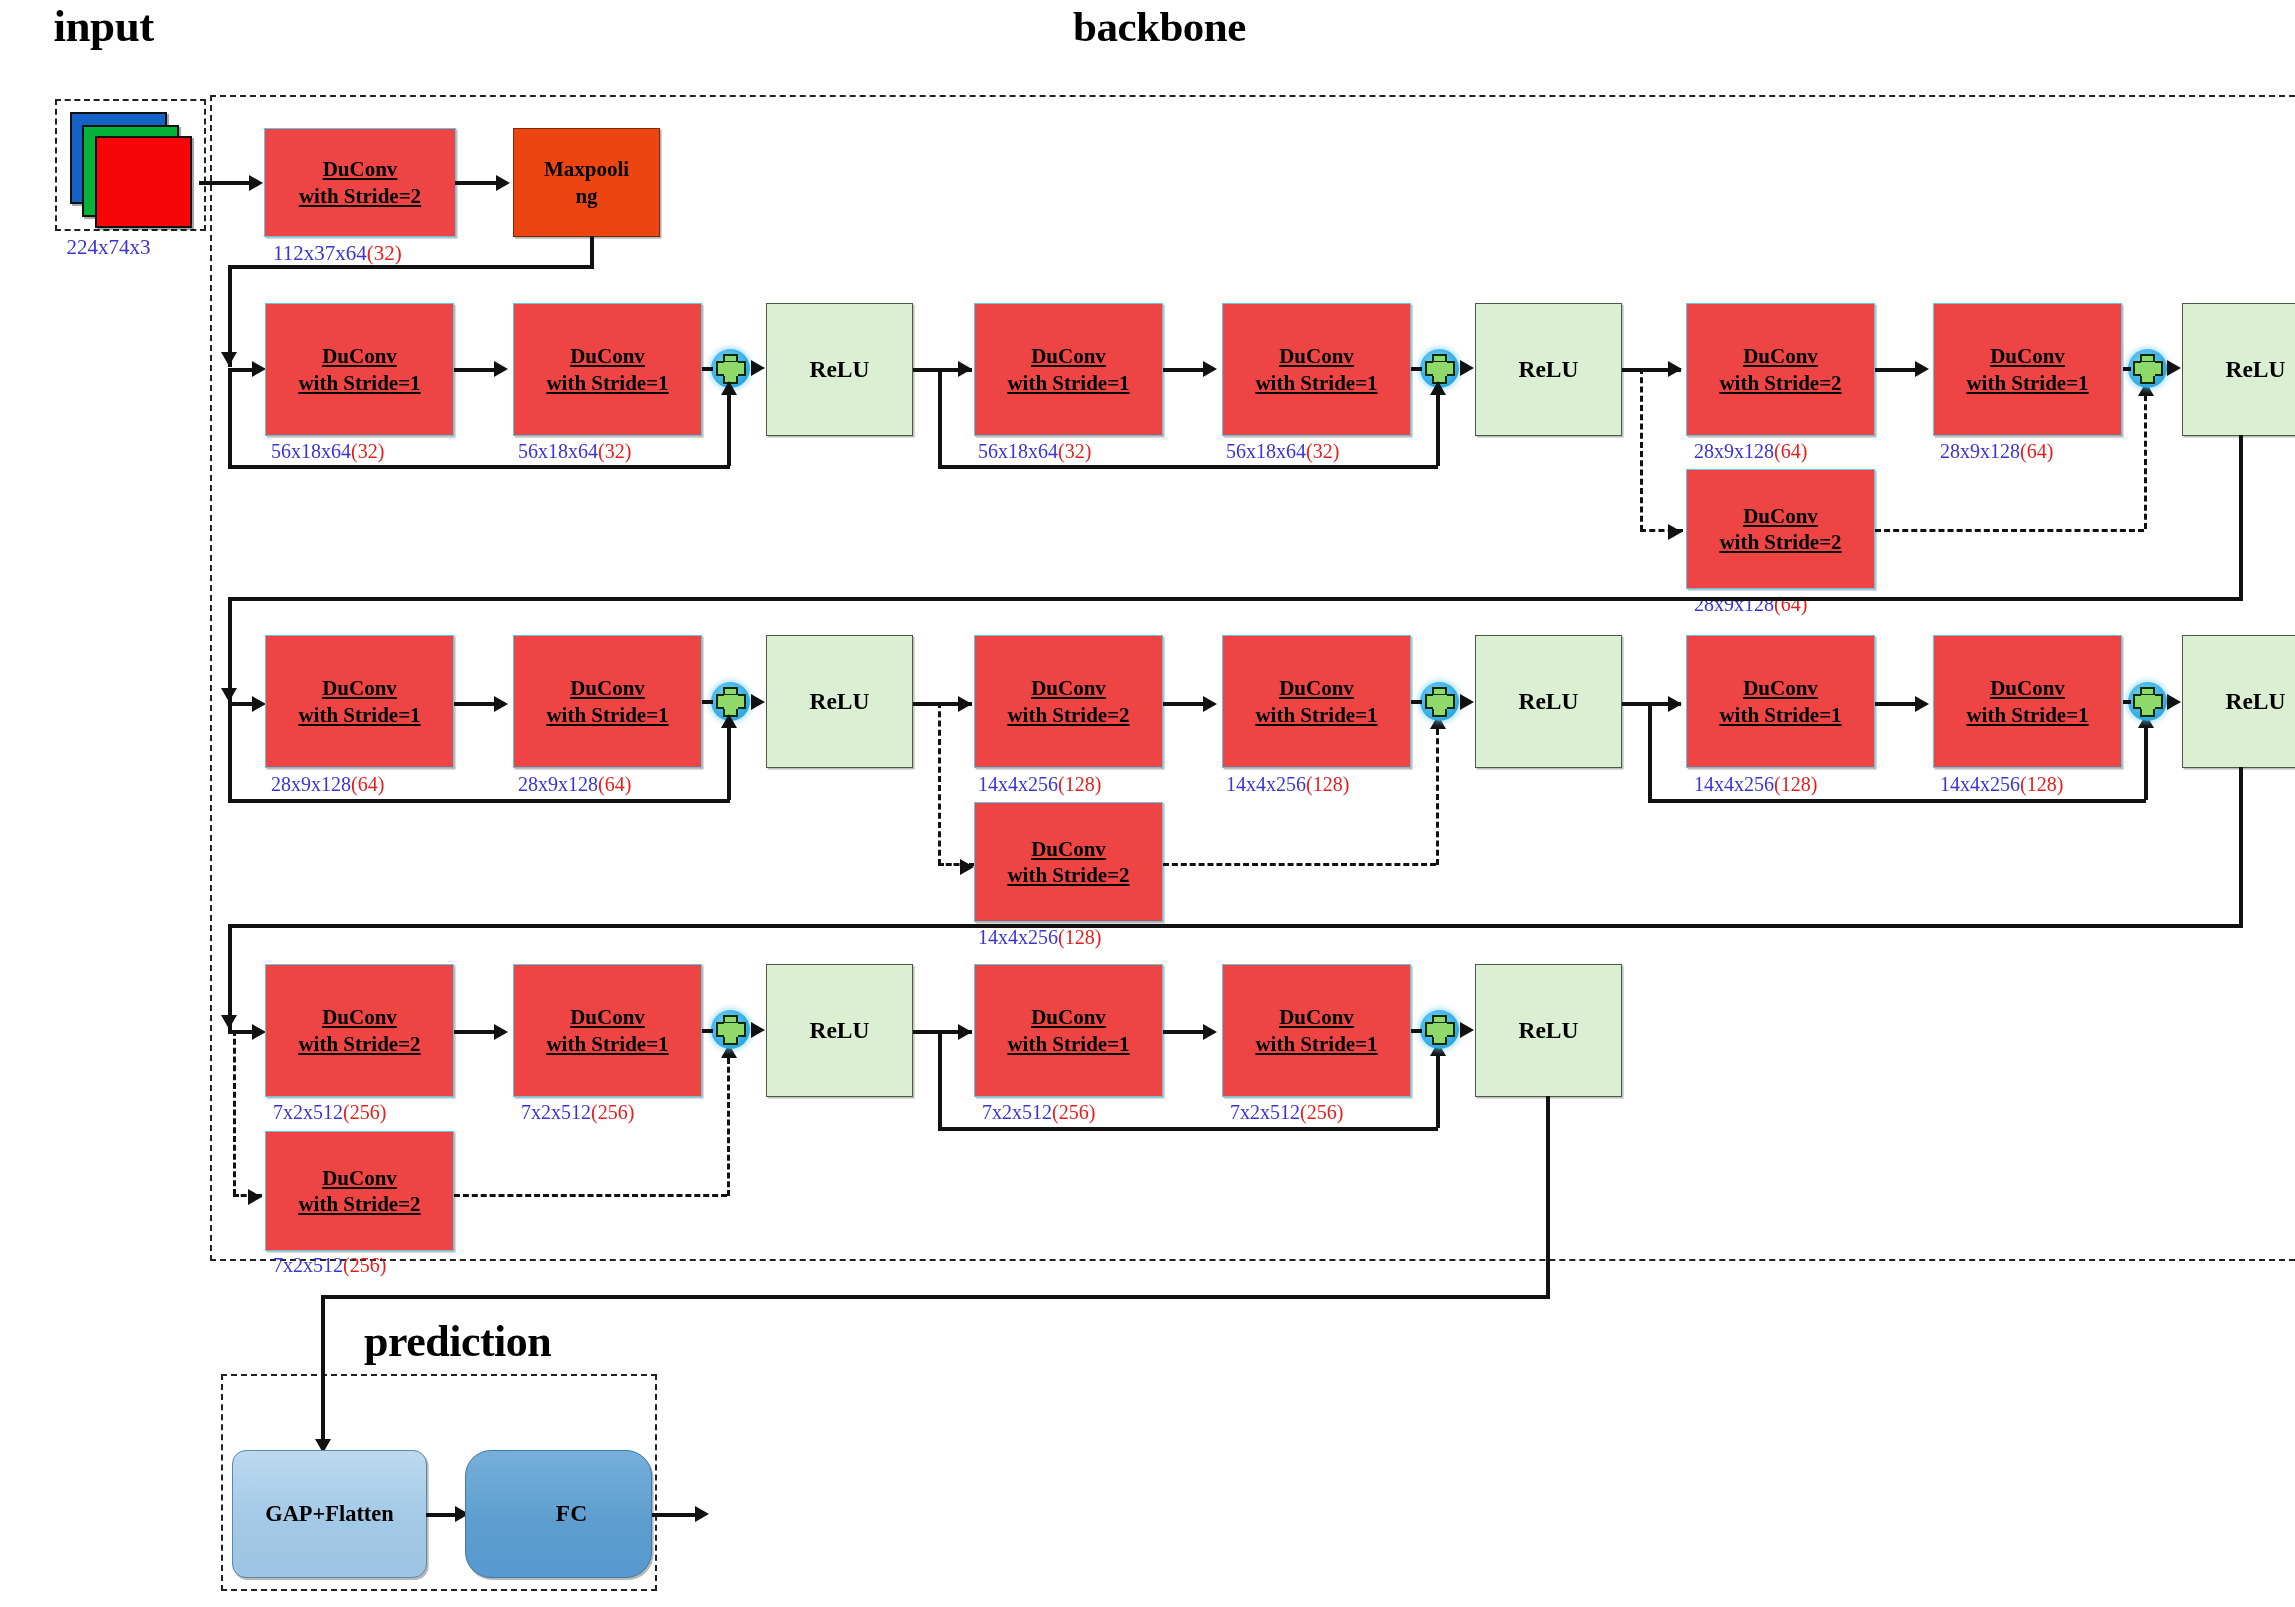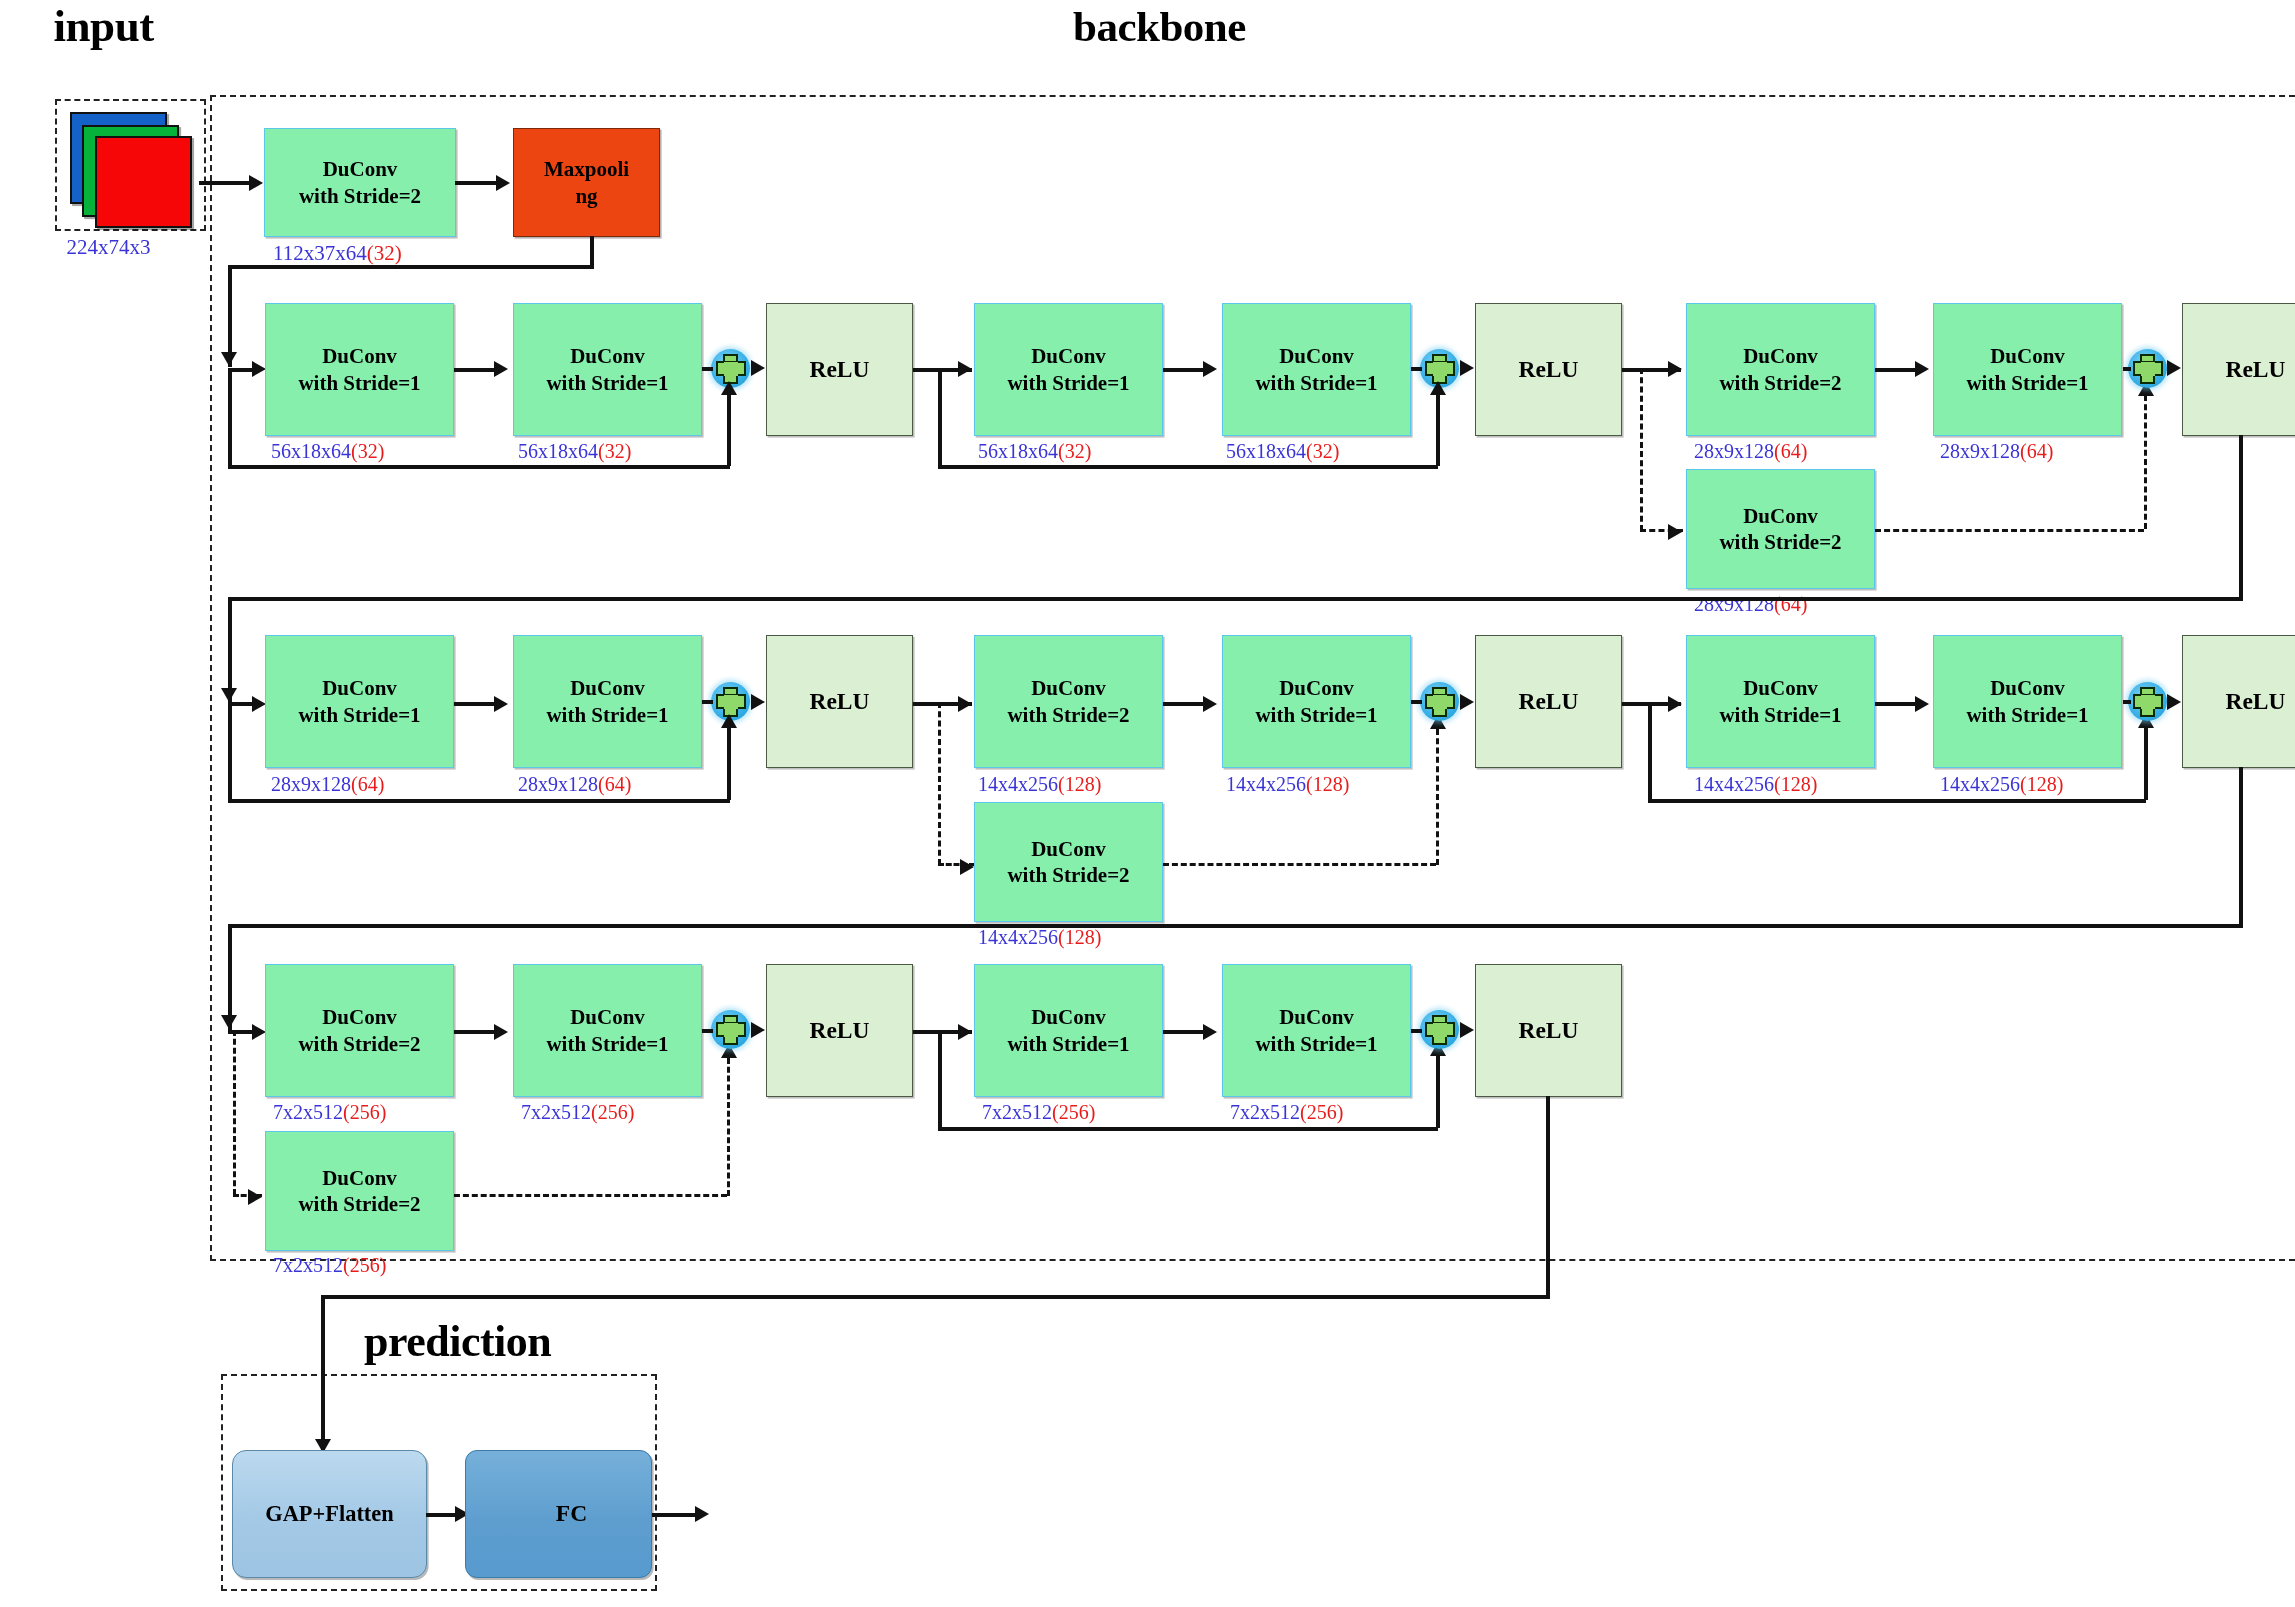--- a/index.html
+++ b/index.html
@@ -13,30 +13,30 @@
   
   .frame{position:absolute;border:2.1px dashed #222;background:transparent;}
 
   
   .blk{position:absolute;box-sizing:border-box;display:flex;
        align-items:center;justify-content:center;text-align:center;
        font-weight:bold;color:#000;line-height:1.25;
        font-family:"Liberation Serif",serif;}
   .blk span{display:block;padding:0 3.2px;}
 
-  .duconv{background:#86efac;border:1.6px solid #5BC8E8;
-          box-shadow:1.6px 1.6px 0 rgba(0,0,0,.25);}
+  .duconv{background:#ef4444;border:1.6px solid #5BC8E8;
+          box-shadow:1.6px 1.6px 0 rgba(0,0,0,.25);text-decoration:underline;}
   .maxpool{background:#EC4511;border:1.6px solid #7a2a08;
            box-shadow:1.6px 1.6px 0 rgba(0,0,0,.3);}
   .relu{background:#DBEFD3;border:1.6px solid #4a5a44;
         box-shadow:1.6px 1.6px 0 rgba(0,0,0,.25);}
   .gap{background:#A8CDE8;border:1.1px solid #5b8aa8;border-radius:14px;
        box-shadow:1.6px 2.1px 0 rgba(0,0,0,.28);
        background-image:linear-gradient(180deg,#bcd9ef 0%,#a3c9e6 55%,#9dc4e2 100%);}
-  .fc{background:#5F9FD0;border:1.1px solid #3d7ba8;border-radius:12px;
+  .fc{background:#5F9FD0;border:1.1px solid #3d7ba8;border-radius:26px;
       box-shadow:1.6px 2.1px 0 rgba(0,0,0,.28);
       background-image:linear-gradient(180deg,#76b0da 0%,#5e9ecf 55%,#579ace 100%);padding-left:26px;}
   .output-oval{position:absolute;background:#F055E0;border:3.7px solid #111;
       border-radius:50%;display:flex;align-items:center;justify-content:center;
       font-weight:bold;color:#000;font-family:"Liberation Serif",serif;
       box-shadow:2.1px 2.7px 0 rgba(0,0,0,.35);}
 
   
   .dim{position:absolute;white-space:nowrap;color:#3A34D6;font-weight:normal;
        font-family:"Liberation Serif",serif;}

